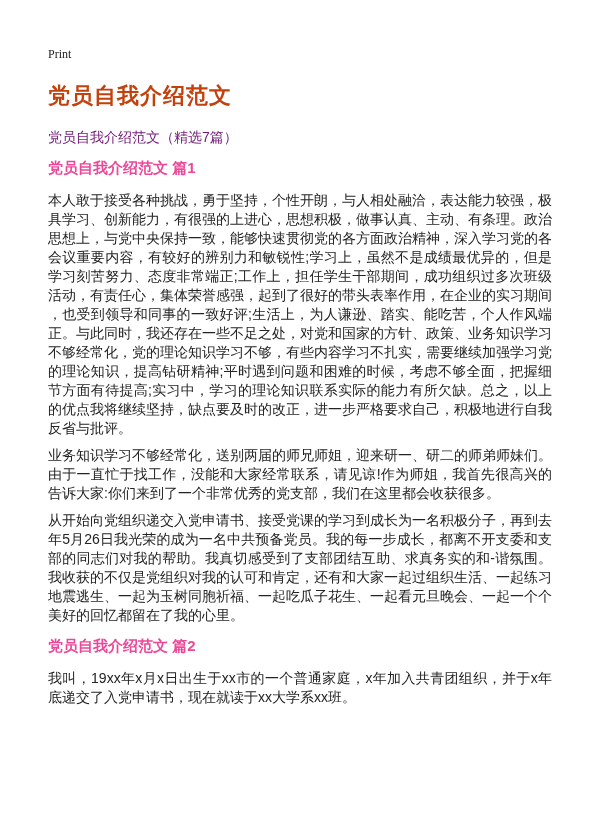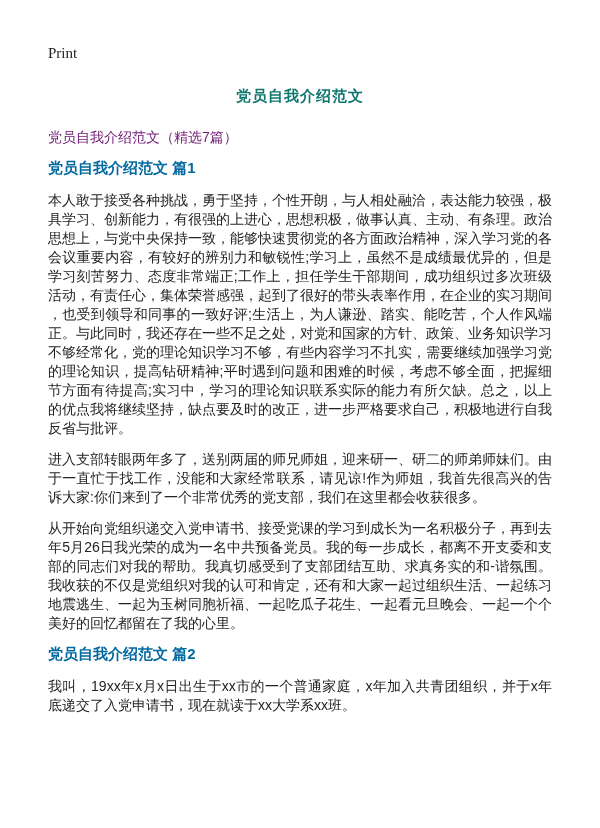--- a/index.html
+++ b/index.html
@@ -12,77 +12,77 @@
   }
   .page {
     width: 600px;
     height: 828px;
     background: #ffffff;
     padding: 44px 48px 20px 48px;
     overflow: hidden;
   }
   .print-link {
     font-family: "Liberation Serif", serif;
-    font-size: 15px;
+    font-size: 12px;
     color: #232323;
     margin-bottom: 21px;
     display: inline-block;
     cursor: pointer;
   }
   h1.doc-title {
-    font-size: 15px;
+    font-size: 22px;
     font-weight: bold;
-    text-align: center;
-    color: #0f766e;
+    text-align: left;
+    color: #c2410c;
     letter-spacing: 1px;
     margin: 0 0 19px 0;
     line-height: 26px;
   }
   .subtitle {
     font-size: 14px;
     color: #701a75;
     margin: 0 0 13px 0;
     line-height: 18px;
   }
   h2.section-heading {
     font-size: 15px;
     font-weight: bold;
-    color: #0369a1;
+    color: #ec4899;
     margin: 0 0 14px 0;
     line-height: 18px;
   }
   h2.section-heading.later {
     margin-top: 12px;
   }
   p.body-para {
     font-size: 14px;
     line-height: 19px;
     color: #232323;
     text-align: justify;
     line-break: anywhere;
     overflow-wrap: break-word;
-    margin: 12px 0 8px 0;
+    margin: 4px 0 8px 0;
   }
 </style>
 </head>
 <body>
 
 <div class="page">
 
   <span class="print-link">Print</span>
 
   <h1 class="doc-title">党员自我介绍范文</h1>
 
   <p class="subtitle">党员自我介绍范文（精选7篇）</p>
 
   <h2 class="section-heading">党员自我介绍范文 篇1</h2>
 
   <p class="body-para">本人敢于接受各种挑战，勇于坚持，个性开朗，与人相处融洽，表达能力较强，极具学习、创新能力，有很强的上进心，思想积极，做事认真、主动、有条理。政治思想上，与党中央保持一致，能够快速贯彻党的各方面政治精神，深入学习党的各会议重要内容，有较好的辨别力和敏锐性;学习上，虽然不是成绩最优异的，但是学习刻苦努力、态度非常端正;工作上，担任学生干部期间，成功组织过多次班级活动，有责任心，集体荣誉感强，起到了很好的带头表率作用，在企业的实习期间，也受到领导和同事的一致好评;生活上，为人谦逊、踏实、能吃苦，个人作风端正。与此同时，我还存在一些不足之处，对党和国家的方针、政策、业务知识学习不够经常化，党的理论知识学习不够，有些内容学习不扎实，需要继续加强学习党的理论知识，提高钻研精神;平时遇到问题和困难的时候，考虑不够全面，把握细节方面有待提高;实习中，学习的理论知识联系实际的能力有所欠缺。总之，以上的优点我将继续坚持，缺点要及时的改正，进一步严格要求自己，积极地进行自我反省与批评。</p>
 
-  <p class="body-para">进入支部转眼两年多了，送别两届的师兄师姐，迎来研一、研二的师弟师妹们。由于一直忙于找工作，没能和大家经常联系，请见谅!作为师姐，我首先很高兴的告诉大家:你们来到了一个非常优秀的党支部，我们在这里都会收获很多。</p>
+  <p class="body-para">业务知识学习不够经常化，送别两届的师兄师姐，迎来研一、研二的师弟师妹们。由于一直忙于找工作，没能和大家经常联系，请见谅!作为师姐，我首先很高兴的告诉大家:你们来到了一个非常优秀的党支部，我们在这里都会收获很多。</p>
 
   <p class="body-para">从开始向党组织递交入党申请书、接受党课的学习到成长为一名积极分子，再到去年5月26日我光荣的成为一名中共预备党员。我的每一步成长，都离不开支委和支部的同志们对我的帮助。我真切感受到了支部团结互助、求真务实的和-谐氛围。我收获的不仅是党组织对我的认可和肯定，还有和大家一起过组织生活、一起练习地震逃生、一起为玉树同胞祈福、一起吃瓜子花生、一起看元旦晚会、一起一个个美好的回忆都留在了我的心里。</p>
 
 
   <h2 class="section-heading later">党员自我介绍范文 篇2</h2>
 
   <p class="body-para">我叫，19xx年x月x日出生于xx市的一个普通家庭，x年加入共青团组织，并于x年底递交了入党申请书，现在就读于xx大学系xx班。</p>
 
 </div>
 

